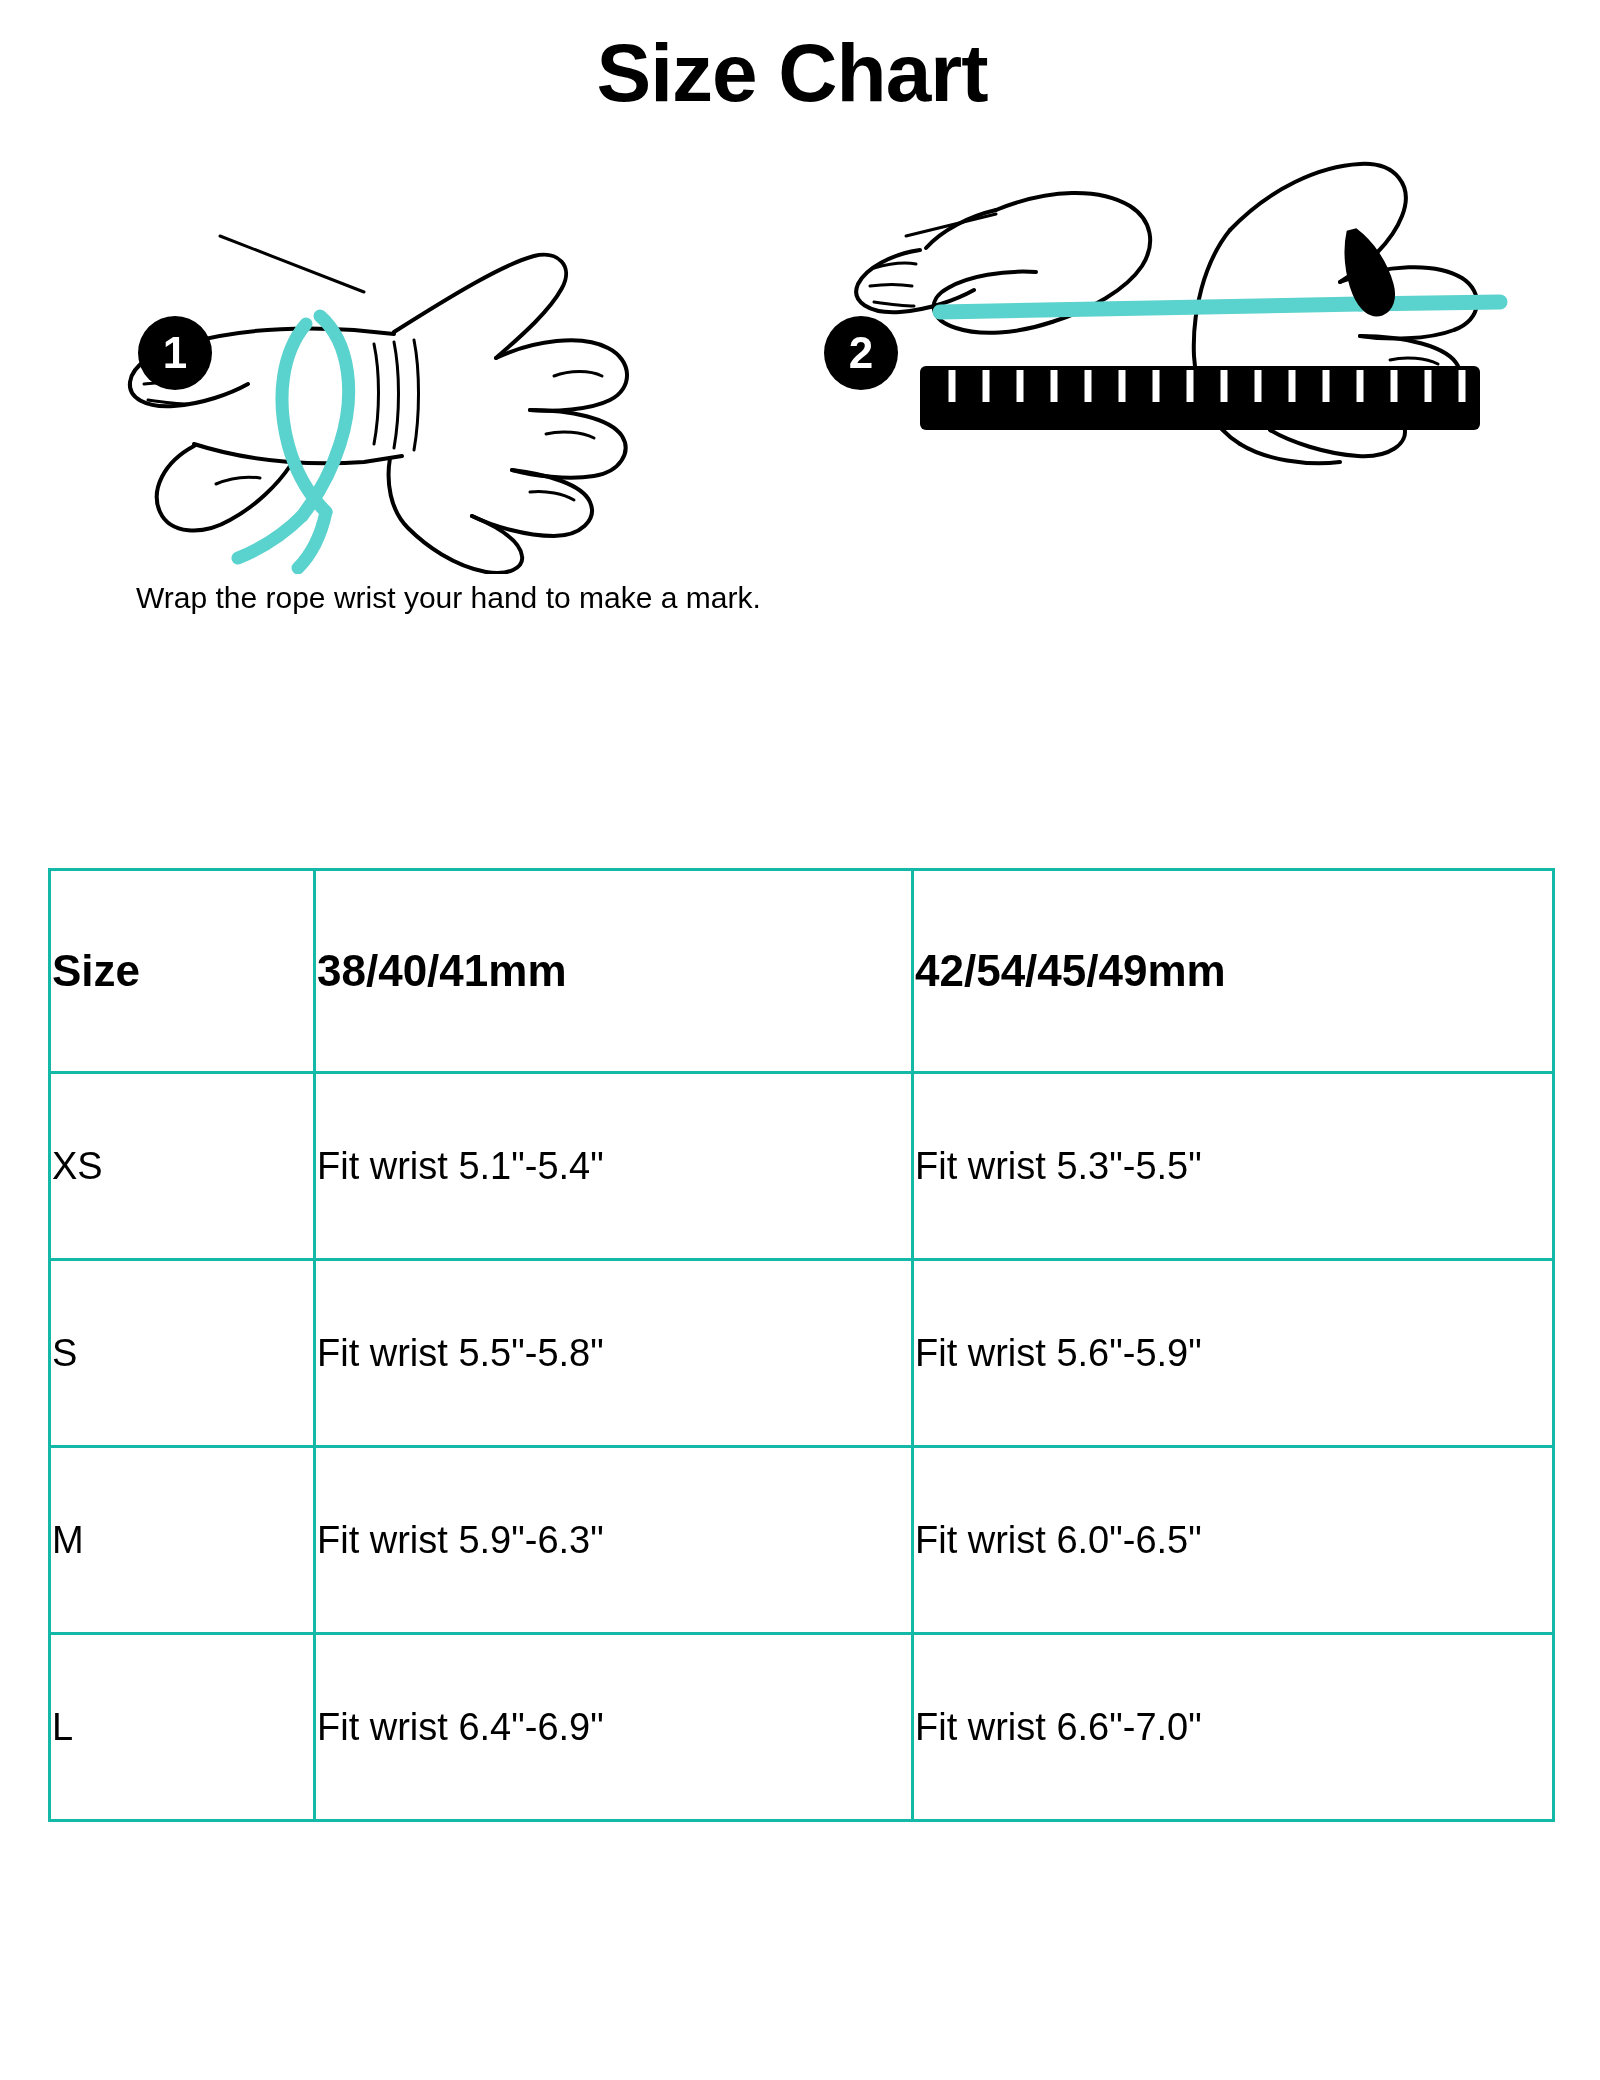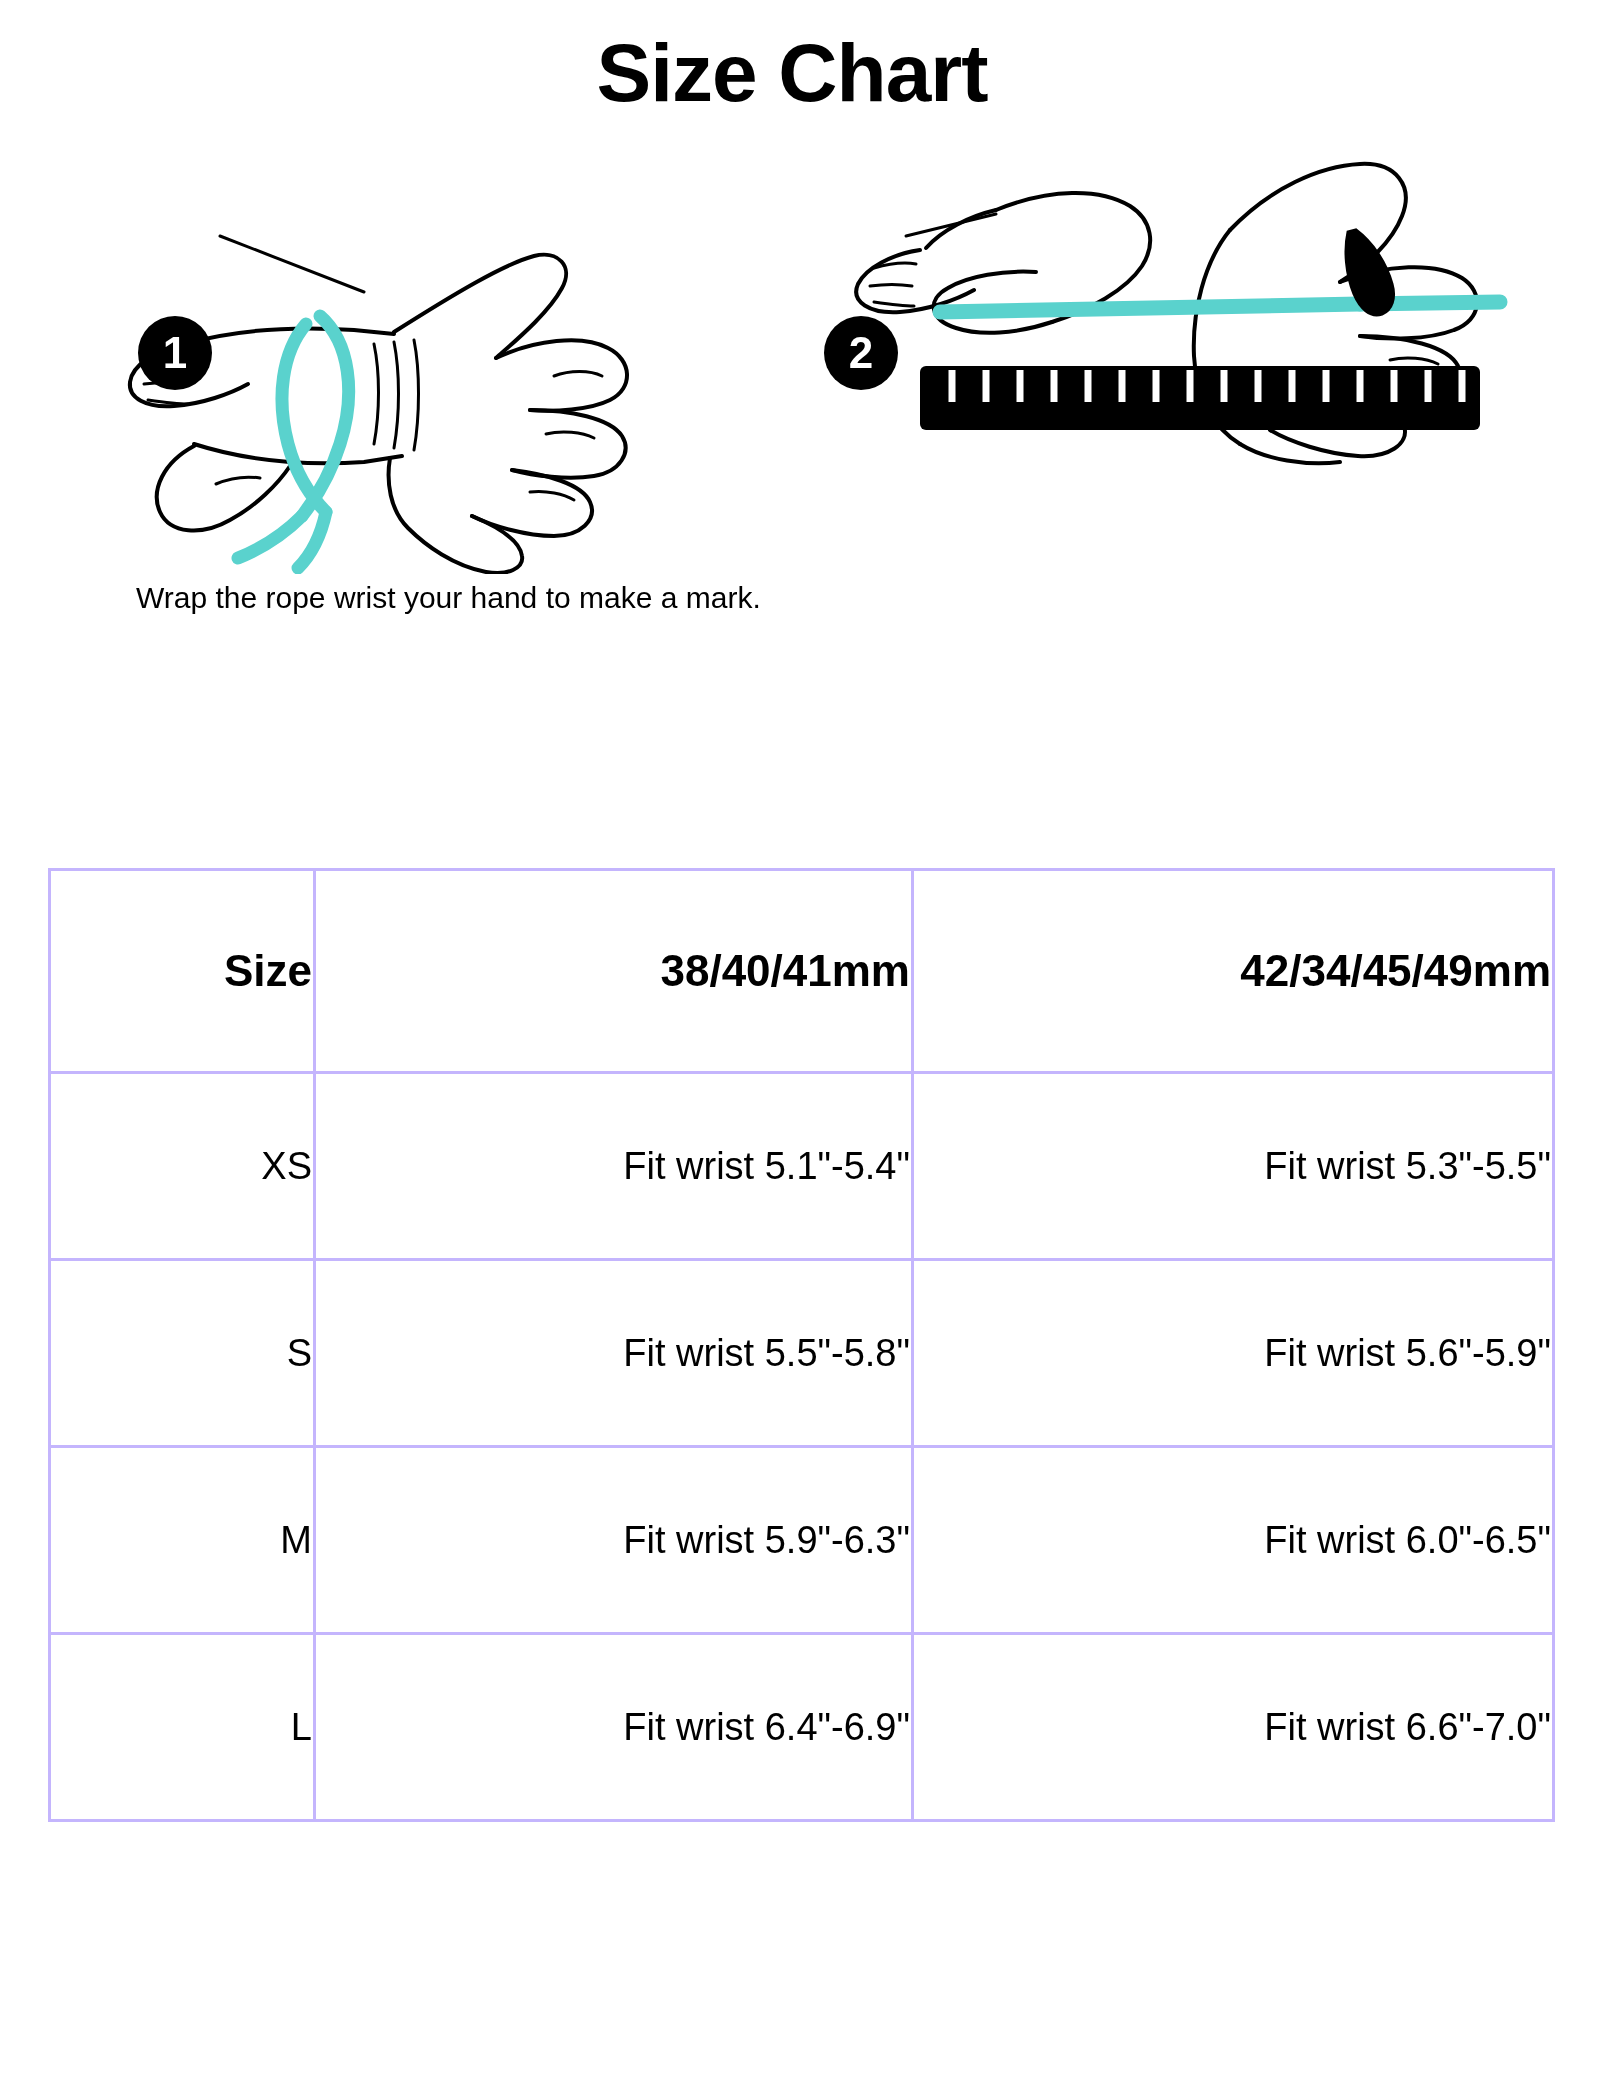--- a/index.html
+++ b/index.html
@@ -80,22 +80,22 @@
     top: 840px;
     width: 1504px;
   }
   table.size-table {
     width: 100%;
     border-collapse: collapse;
     table-layout: fixed;
   }
   table.size-table th,
   table.size-table td {
-    border: 3px solid #c4b5fd;
-    text-align: right;
+    border: 3px solid #14b8a6;
+    text-align: left;
     vertical-align: middle;
   }
   table.size-table th {
     height: 198px;
     font-size: 44px;
     font-weight: bold;
   }
   table.size-table td {
     height: 182px;
     font-size: 38px;
@@ -240,21 +240,21 @@
     <table class="size-table">
       <colgroup>
         <col class="c1">
           <col class="c2">
           <col class="c3">
       </colgroup>
       <thead>
         <tr>
           <th>Size</th>
           <th>38/40/41mm</th>
-          <th>42/34/45/49mm</th>
+          <th>42/54/45/49mm</th>
         </tr>
       </thead>
       <tbody>
         <tr>
           <td>XS</td>
           <td>Fit wrist 5.1"-5.4"</td>
           <td>Fit wrist 5.3"-5.5"</td>
         </tr>
         <tr>
           <td>S</td>

